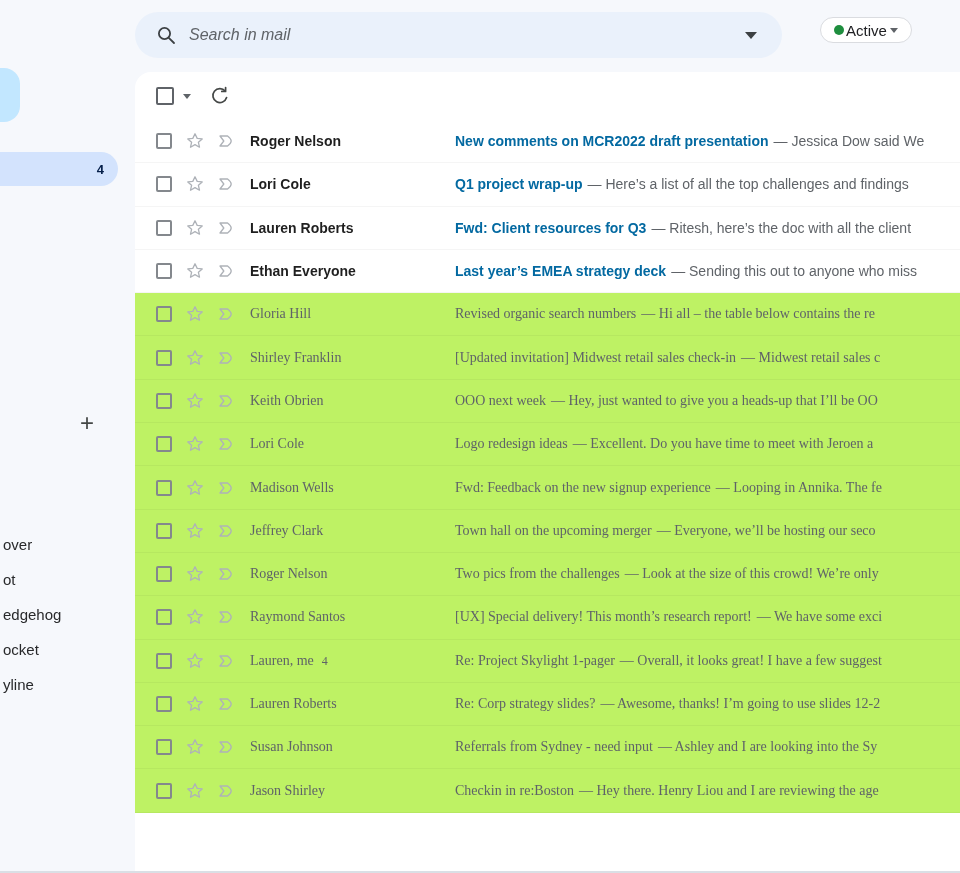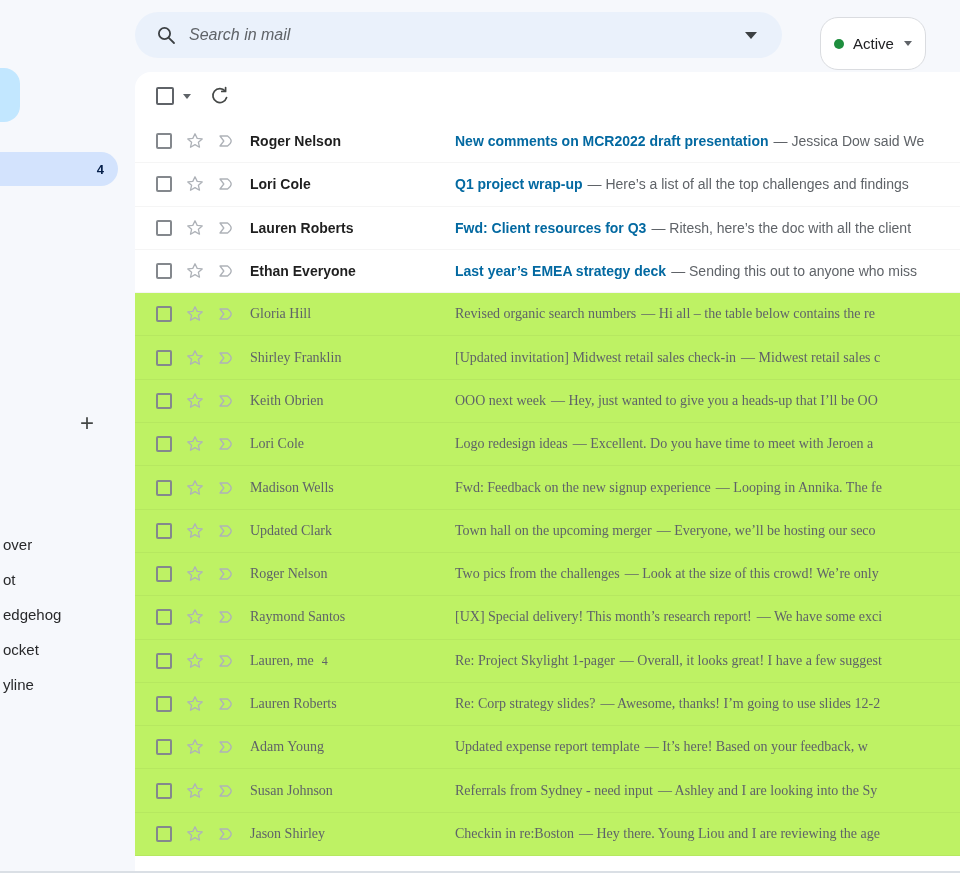--- a/index.html
+++ b/index.html
@@ -49,23 +49,23 @@
   .searchbar .ph {
     margin-left:13px; font-size:16px; color:#5f6368; flex:1 1 auto;
     white-space:nowrap; overflow:hidden;
   }
   .searchbar .caret-dn {
     margin-right:25px; width:0; height:0;
     border-left:6px solid transparent; border-right:6px solid transparent;
     border-top:7px solid #3c4043; flex:0 0 auto; cursor:pointer;
   }
   .status-chip {
-    position:absolute; left:820px; top:17px; height:53px;
+    position:absolute; left:820px; top:17px; height:26px;
     background:#ffffff; border:1px solid #dadce0; border-radius:18px;
-    display:flex; align-items:center; padding:0 13px; gap:9px; cursor:pointer;
+    display:flex; align-items:center; padding:0 13px; gap:2px; cursor:pointer;
   }
   .status-chip .dot { width:10px; height:10px; border-radius:50%; background:#1e8e3e; }
   .status-chip .lbl { font-size:15px; color:#202124; }
   .status-chip .caret-sm {
     width:0; height:0; margin-left:1px;
     border-left:4px solid transparent; border-right:4px solid transparent;
     border-top:5px solid #5f6368;
   }
 
   
@@ -323,21 +323,21 @@
 
   <div class="row read">
     <span class="cb"></span>
     <svg class="ic star" width="20" height="20" viewBox="0 0 20 20">
       <path d="M10 2.8 L12.2 7.4 L17.2 7.9 L13.4 11.3 L14.5 16.2 L10 13.6 L5.5 16.2 L6.6 11.3 L2.8 7.9 L7.8 7.4 Z" fill="none" stroke="#aeb2b8" stroke-width="1.3" stroke-linejoin="round"></path>
     </svg>
     <svg class="ic imp" width="20" height="20" viewBox="0 0 20 20">
       <path d="M4 5 L11.6 5 C13.4 6.4 15.2 8.4 15.2 10 C15.2 11.6 13.4 13.6 11.6 15 L4 15 L7.8 10 Z" fill="none" stroke="#aeb2b8" stroke-width="1.3" stroke-linejoin="round"></path>
     </svg>
     <span class="sender">
-      <span>Updated Clark</span>
+      <span>Jeffrey Clark</span>
     </span>
     <span class="line">
       <span class="subject">Town hall on the upcoming merger</span><span class="snippet">— Everyone, we’ll be hosting our seco</span>
     </span>
   </div>
 
   <div class="row read">
     <span class="cb"></span>
     <svg class="ic star" width="20" height="20" viewBox="0 0 20 20">
       <path d="M10 2.8 L12.2 7.4 L17.2 7.9 L13.4 11.3 L14.5 16.2 L10 13.6 L5.5 16.2 L6.6 11.3 L2.8 7.9 L7.8 7.4 Z" fill="none" stroke="#aeb2b8" stroke-width="1.3" stroke-linejoin="round"></path>
@@ -395,35 +395,20 @@
       <path d="M4 5 L11.6 5 C13.4 6.4 15.2 8.4 15.2 10 C15.2 11.6 13.4 13.6 11.6 15 L4 15 L7.8 10 Z" fill="none" stroke="#aeb2b8" stroke-width="1.3" stroke-linejoin="round"></path>
     </svg>
     <span class="sender">
       <span>Lauren Roberts</span>
     </span>
     <span class="line">
       <span class="subject">Re: Corp strategy slides?</span><span class="snippet">— Awesome, thanks! I’m going to use slides 12-2</span>
     </span>
   </div>
 
-  <div class="row read">
-    <span class="cb"></span>
-    <svg class="ic star" width="20" height="20" viewBox="0 0 20 20">
-      <path d="M10 2.8 L12.2 7.4 L17.2 7.9 L13.4 11.3 L14.5 16.2 L10 13.6 L5.5 16.2 L6.6 11.3 L2.8 7.9 L7.8 7.4 Z" fill="none" stroke="#aeb2b8" stroke-width="1.3" stroke-linejoin="round"></path>
-    </svg>
-    <svg class="ic imp" width="20" height="20" viewBox="0 0 20 20">
-      <path d="M4 5 L11.6 5 C13.4 6.4 15.2 8.4 15.2 10 C15.2 11.6 13.4 13.6 11.6 15 L4 15 L7.8 10 Z" fill="none" stroke="#aeb2b8" stroke-width="1.3" stroke-linejoin="round"></path>
-    </svg>
-    <span class="sender">
-      <span>Adam Young</span>
-    </span>
-    <span class="line">
-      <span class="subject">Updated expense report template</span><span class="snippet">— It’s here! Based on your feedback, w</span>
-    </span>
-  </div>
 
   <div class="row read">
     <span class="cb"></span>
     <svg class="ic star" width="20" height="20" viewBox="0 0 20 20">
       <path d="M10 2.8 L12.2 7.4 L17.2 7.9 L13.4 11.3 L14.5 16.2 L10 13.6 L5.5 16.2 L6.6 11.3 L2.8 7.9 L7.8 7.4 Z" fill="none" stroke="#aeb2b8" stroke-width="1.3" stroke-linejoin="round"></path>
     </svg>
     <svg class="ic imp" width="20" height="20" viewBox="0 0 20 20">
       <path d="M4 5 L11.6 5 C13.4 6.4 15.2 8.4 15.2 10 C15.2 11.6 13.4 13.6 11.6 15 L4 15 L7.8 10 Z" fill="none" stroke="#aeb2b8" stroke-width="1.3" stroke-linejoin="round"></path>
     </svg>
     <span class="sender">
@@ -439,19 +424,19 @@
     <svg class="ic star" width="20" height="20" viewBox="0 0 20 20">
       <path d="M10 2.8 L12.2 7.4 L17.2 7.9 L13.4 11.3 L14.5 16.2 L10 13.6 L5.5 16.2 L6.6 11.3 L2.8 7.9 L7.8 7.4 Z" fill="none" stroke="#aeb2b8" stroke-width="1.3" stroke-linejoin="round"></path>
     </svg>
     <svg class="ic imp" width="20" height="20" viewBox="0 0 20 20">
       <path d="M4 5 L11.6 5 C13.4 6.4 15.2 8.4 15.2 10 C15.2 11.6 13.4 13.6 11.6 15 L4 15 L7.8 10 Z" fill="none" stroke="#aeb2b8" stroke-width="1.3" stroke-linejoin="round"></path>
     </svg>
     <span class="sender">
       <span>Jason Shirley</span>
     </span>
     <span class="line">
-      <span class="subject">Checkin in re:Boston</span><span class="snippet">— Hey there. Young Liou and I are reviewing the age</span>
+      <span class="subject">Checkin in re:Boston</span><span class="snippet">— Hey there. Henry Liou and I are reviewing the age</span>
     </span>
   </div>
 </div>
   </div>
 
 </div>
 
 </body></html>

